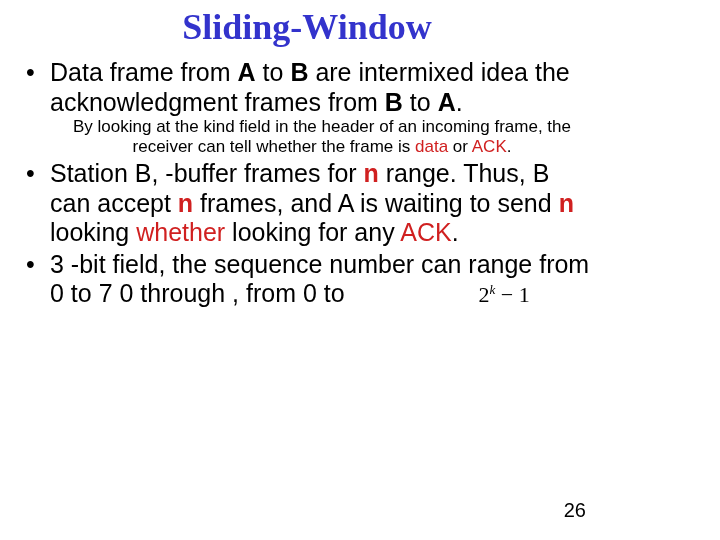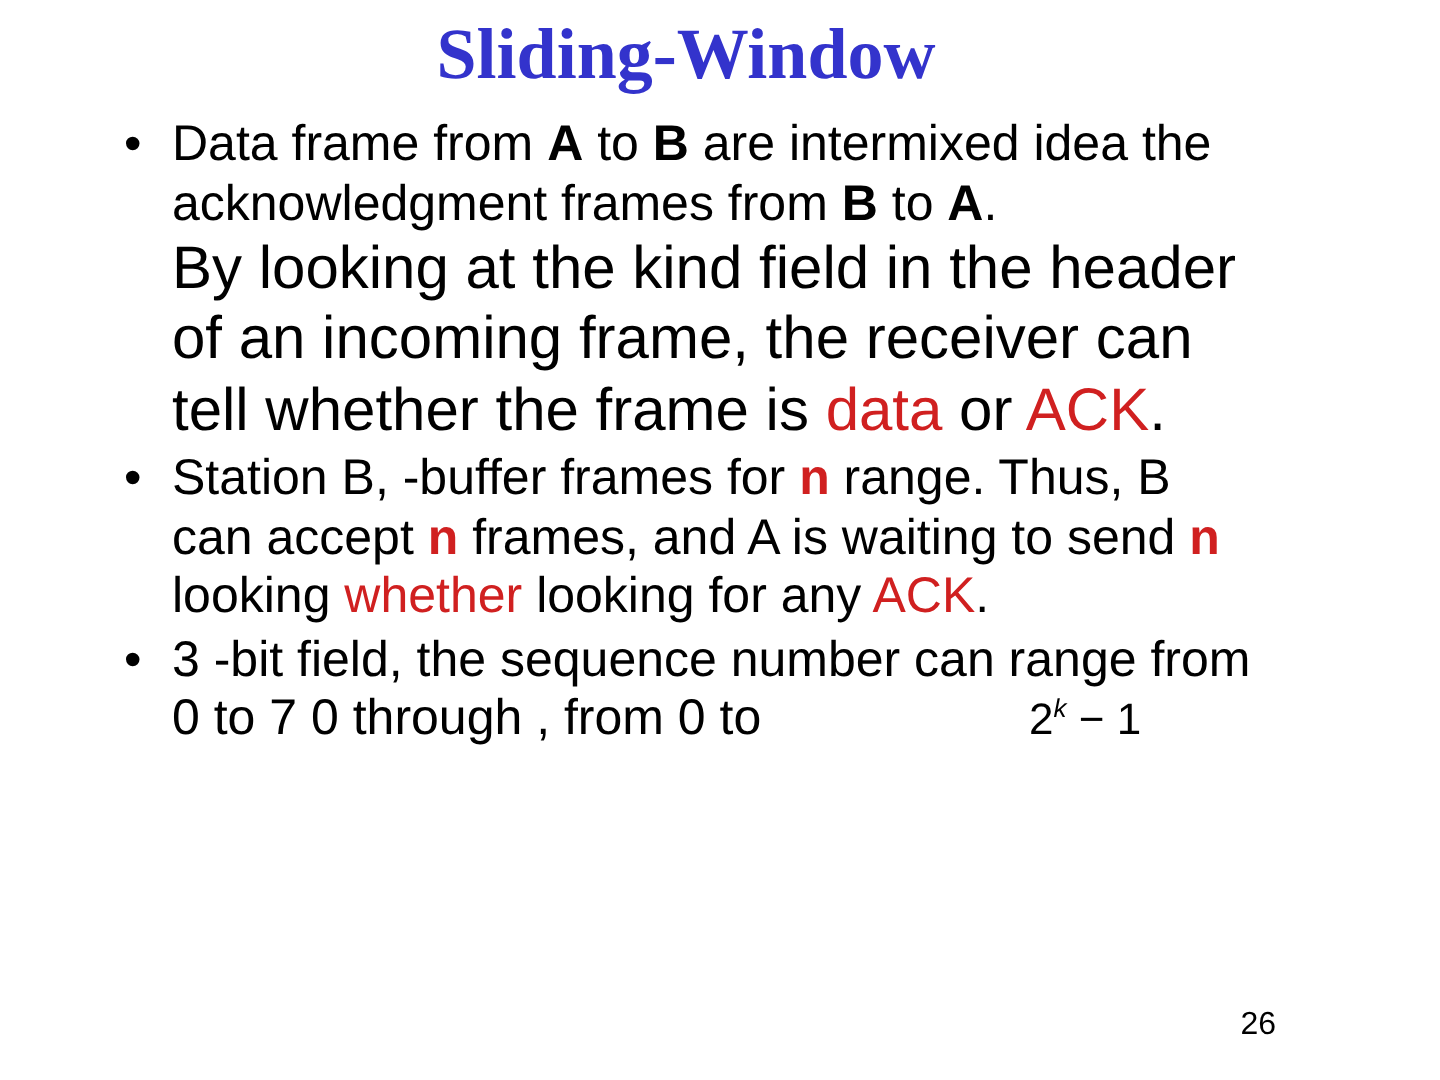--- a/index.html
+++ b/index.html
@@ -11,21 +11,20 @@
     font-family: Arial, Helvetica, sans-serif;
     color: #000;
     overflow: hidden;
   }
   .slide {
     width: 614px;
     height: 540px;
     position: relative;
     box-sizing: border-box;
     padding: 6px 20px 0 20px;
-    margin-left: 36px;
   }
   .title {
     font-family: "Comic Sans MS", "Comic Sans", cursive;
     font-weight: bold;
     font-size: 36px;
     color: #3333cc;
     text-align: center;
     margin: 0 0 10px 0;
   }
   ul.bullets {
@@ -43,34 +42,35 @@
   ul.bullets > li::before {
     content: "•";
     position: absolute;
     left: 6px;
     top: 0;
     font-size: 25px;
   }
   .cont {
     display: block;
     padding-left: 30px;
-    font-size: 30px;
+    font-size: 17px;
     line-height: 1.18;
+    text-align: center;
   }
   .teal { color: #2aa9a0; }
   .red  { color: #d02020; }
   .pagenum {
     position: absolute;
-    right: 12px;
+    right: 28px;
     bottom: 18px;
-    font-size: 16px;
+    font-size: 20px;
     color: #000;
   }
   .formula {
-    font-family: Liberation Sans, sans-serif;
+    font-family: Liberation Serif, serif;
     font-size: 22px;
   }
   .formula sup {
     font-size: 13px;
     font-style: italic;
   }
 </style>
 </head>
 <body>
 

